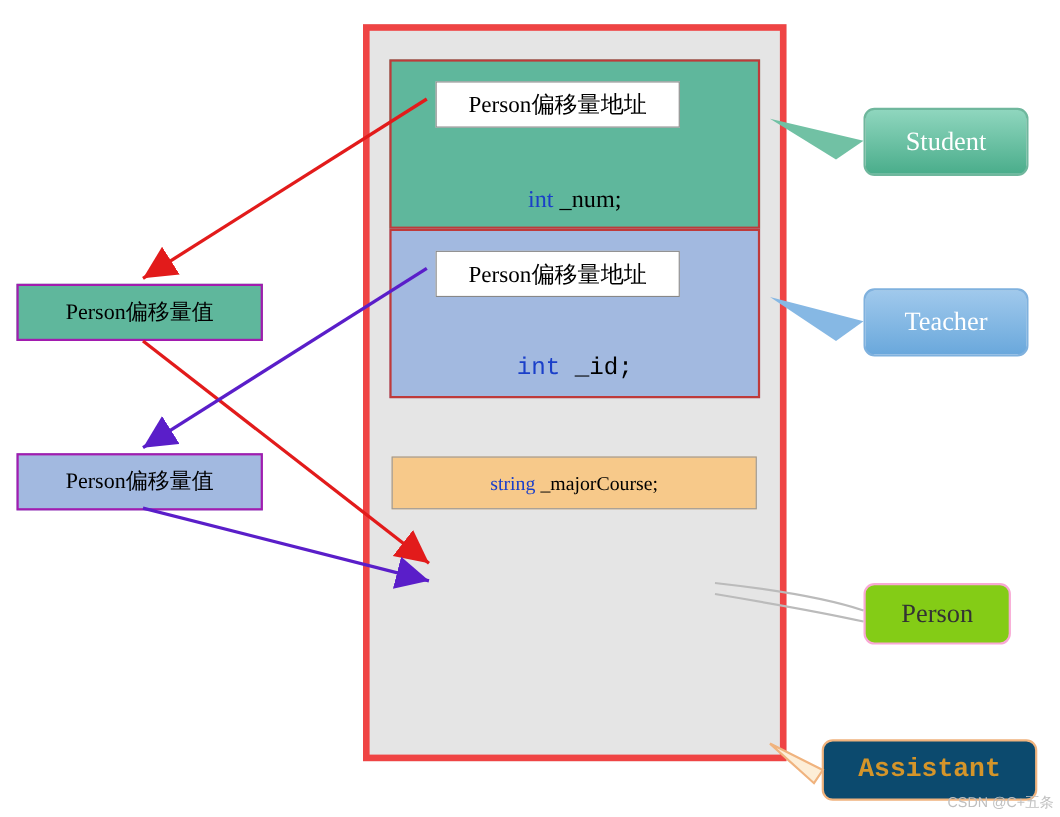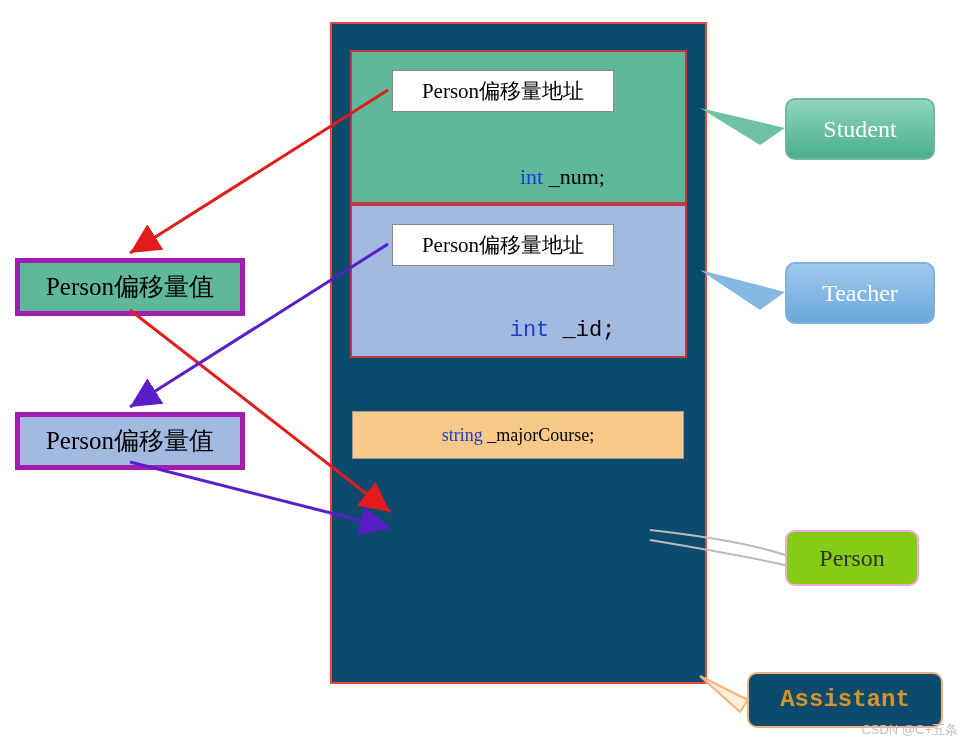--- a/index.html
+++ b/index.html
@@ -11,22 +11,22 @@
     font-family: "SimSun", serif;
     position: relative;
     overflow: hidden;
   }
   .container {
     position: absolute;
     left: 330px;
     top: 22px;
     width: 373px;
     height: 658px;
-    background: #0c4a6e;
-    border: 2px solid #ef4444;
+    background: #e5e5e5;
+    border: 6px solid #ef4444;
   }
   .student-box {
     position: absolute;
     left: 18px;
     top: 26px;
     width: 333px;
     height: 150px;
     background: #5fb79c;
     border: 2px solid #bf3a3a;
   }
@@ -50,21 +50,20 @@
     text-align: center;
     font-size: 21px;
     line-height: 40px;
   }
   .mem-line {
     position: absolute;
     left: 0;
     width: 100%;
     text-align: center;
     font-size: 22px;
-    margin-left: 44px;
   }
   .kw-int { color: #1a3fc9; }
   .kw-str { color: #1a3fc9; }
   .var { color: #000; }
   .semi { color: #000; }
 
   .major-box {
     position: absolute;
     left: 20px;
     top: 387px;
@@ -87,23 +86,23 @@
     text-align: center;
     font-size: 22px;
     line-height: 46px;
   }
 
   .left-box {
     position: absolute;
     width: 220px;
     height: 48px;
     text-align: center;
-    font-size: 25px;
+    font-size: 20px;
     line-height: 48px;
-    border: 5px solid #a21caf;
+    border: 2px solid #a21caf;
   }
   .left-green { background: #5fb79c; left: 15px; top: 258px; }
   .left-blue  { background: #a2b9e0; left: 15px; top: 412px; }
 
   svg.arrows { position: absolute; left:0; top:0; width:964px; height:743px; pointer-events:none; }
 
   .callout {
     position: absolute;
     border-radius: 10px;
     font-size: 24px;

